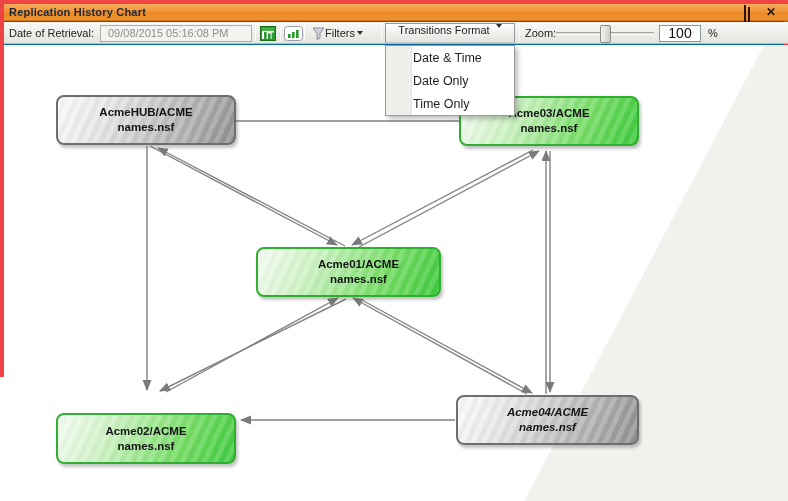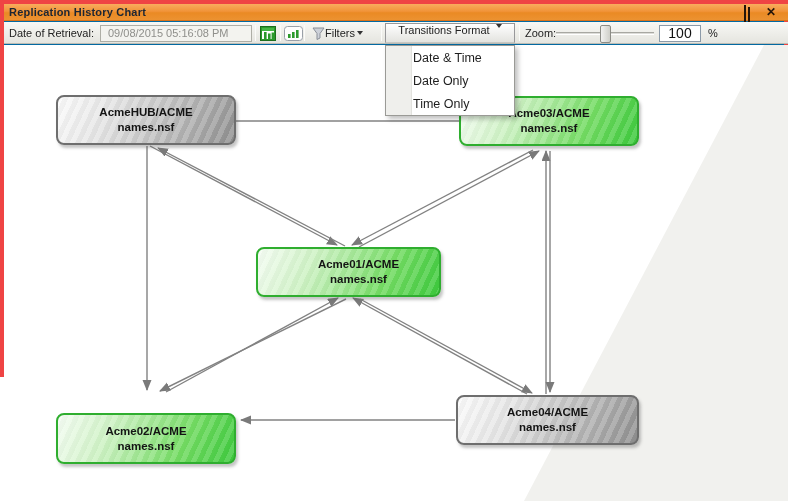--- a/index.html
+++ b/index.html
@@ -186,21 +186,21 @@
           <span>names.nsf</span>
         </div>
         <div class="node green" style="left: 252px; top: 202px; width: 185px; height: 50px; padding-left: 20px;">
           <span>Acme01/ACME</span>
           <span>names.nsf</span>
         </div>
         <div class="node green" style="left: 52px; top: 348px; width: 180px; height: 51px; margin-top: 20px;">
           <span>Acme02/ACME</span>
           <span>names.nsf</span>
         </div>
-        <div class="node gray" style="left: 452px; top: 350px; width: 183px; height: 50px;">
+        <div class="node gray" style="left: 452px; top: 350px; width: 183px; height: 50px; font-style: italic;">
           <span>Acme04/ACME</span>
           <span>names.nsf</span>
         </div>
       </div>
   </div>
 
   <div id="menu">
       <div class="menu-item">
         <div class="menu-gutter"></div>
         <span class="menu-label">Date &amp; Time</span>

